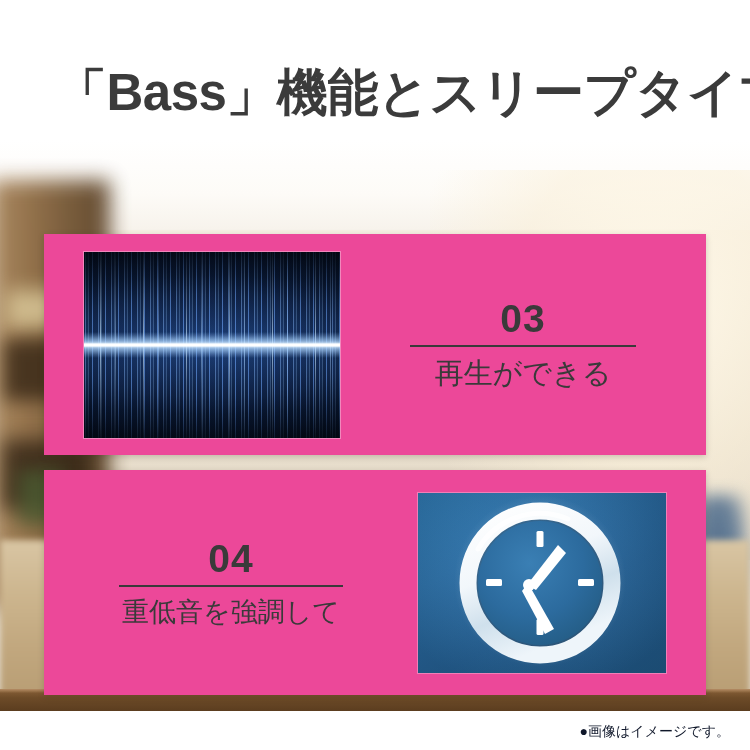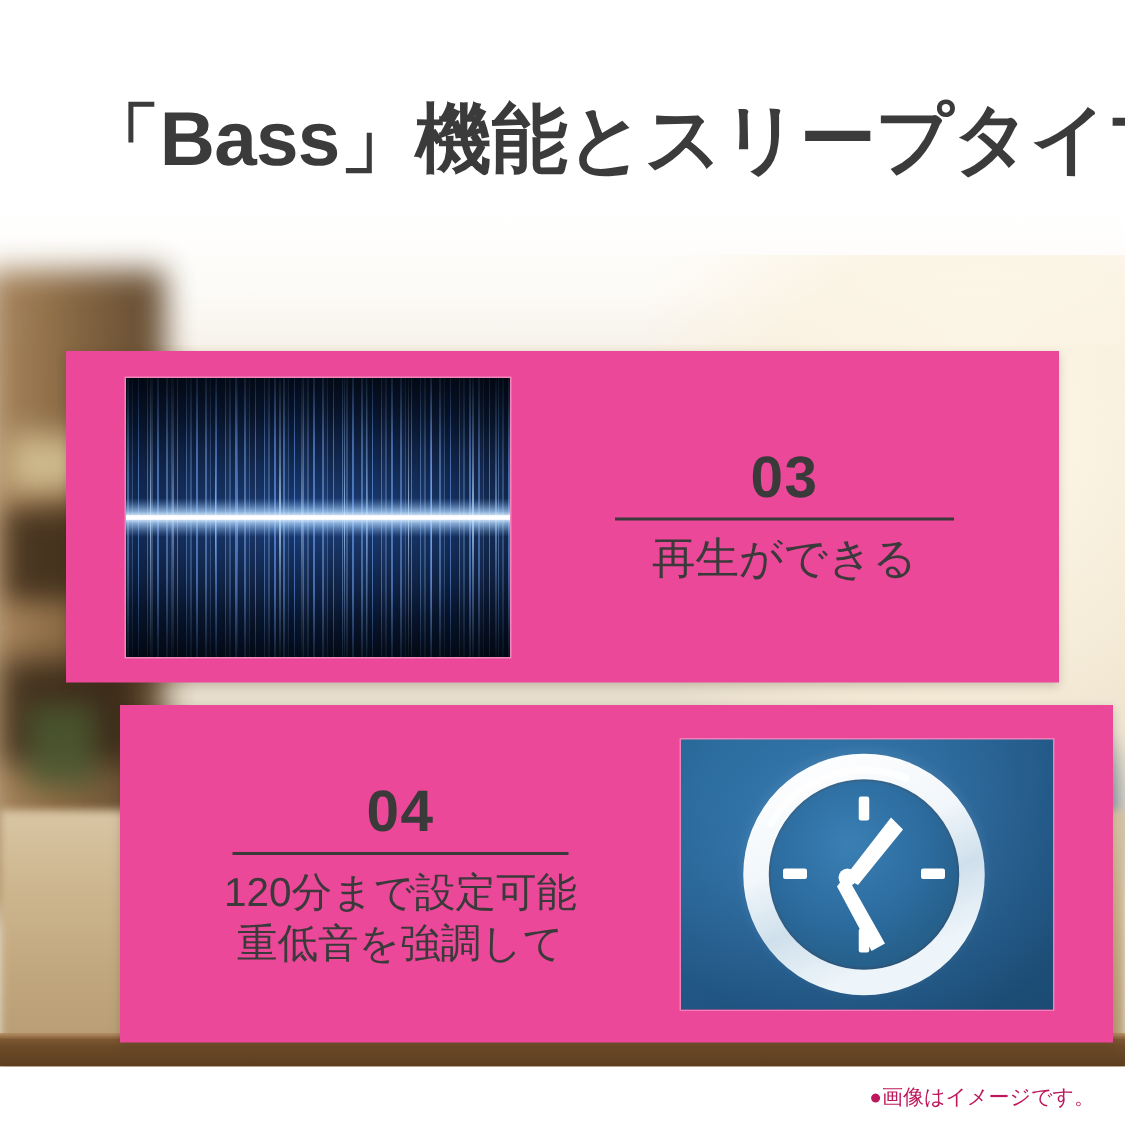--- a/index.html
+++ b/index.html
@@ -119,21 +119,20 @@
     left: 44px;
     top: 234px;
     width: 662px;
     height: 221px;
   }
   #card-bottom {
     left: 44px;
     top: 470px;
     width: 662px;
     height: 225px;
-    margin-left: 36px;
   }
 
   .card-media { position: relative; flex: 0 0 auto; }
   .card-text {
     flex: 1 1 auto;
     text-align: center;
     color: #3a3a3a;
   }
 
   .num {
@@ -250,21 +249,21 @@
   }
   .clock-svg { position: absolute; left: 0; top: 0; }
 
   
   .footnote {
     position: absolute;
     right: 20px;
     top: 722px;
     font-size: 14px;
     line-height: 18px;
-    color: #be185d;
+    color: #0f172a;
     white-space: nowrap;
   }
 </style>
 </head>
 <body>
 
 <div id="page">
 
   <div class="title">「Bass」機能とスリープタイマー</div>
 
@@ -300,21 +299,20 @@
       <div class="caption">再生ができる</div>
     </div>
 
   </div>
 
   <div class="card" id="card-bottom">
 
     <div class="card-text">
       <div class="num">04</div>
       <div class="rule" style="width:224px;"></div>
-      <div class="caption small">120分まで設定可能</div>
       <div class="caption small">重低音を強調して</div>
     </div>
 
     <div class="card-media">
       <div class="clock-img">
         <div class="vignette"></div>
         <svg class="clock-svg" width="248" height="180" viewBox="0 0 248 180">
           <defs>
             <linearGradient id="ringGrad" x1="0" y1="0" x2="0.4" y2="1">
               <stop offset="0%" stop-color="#ffffff"></stop>

